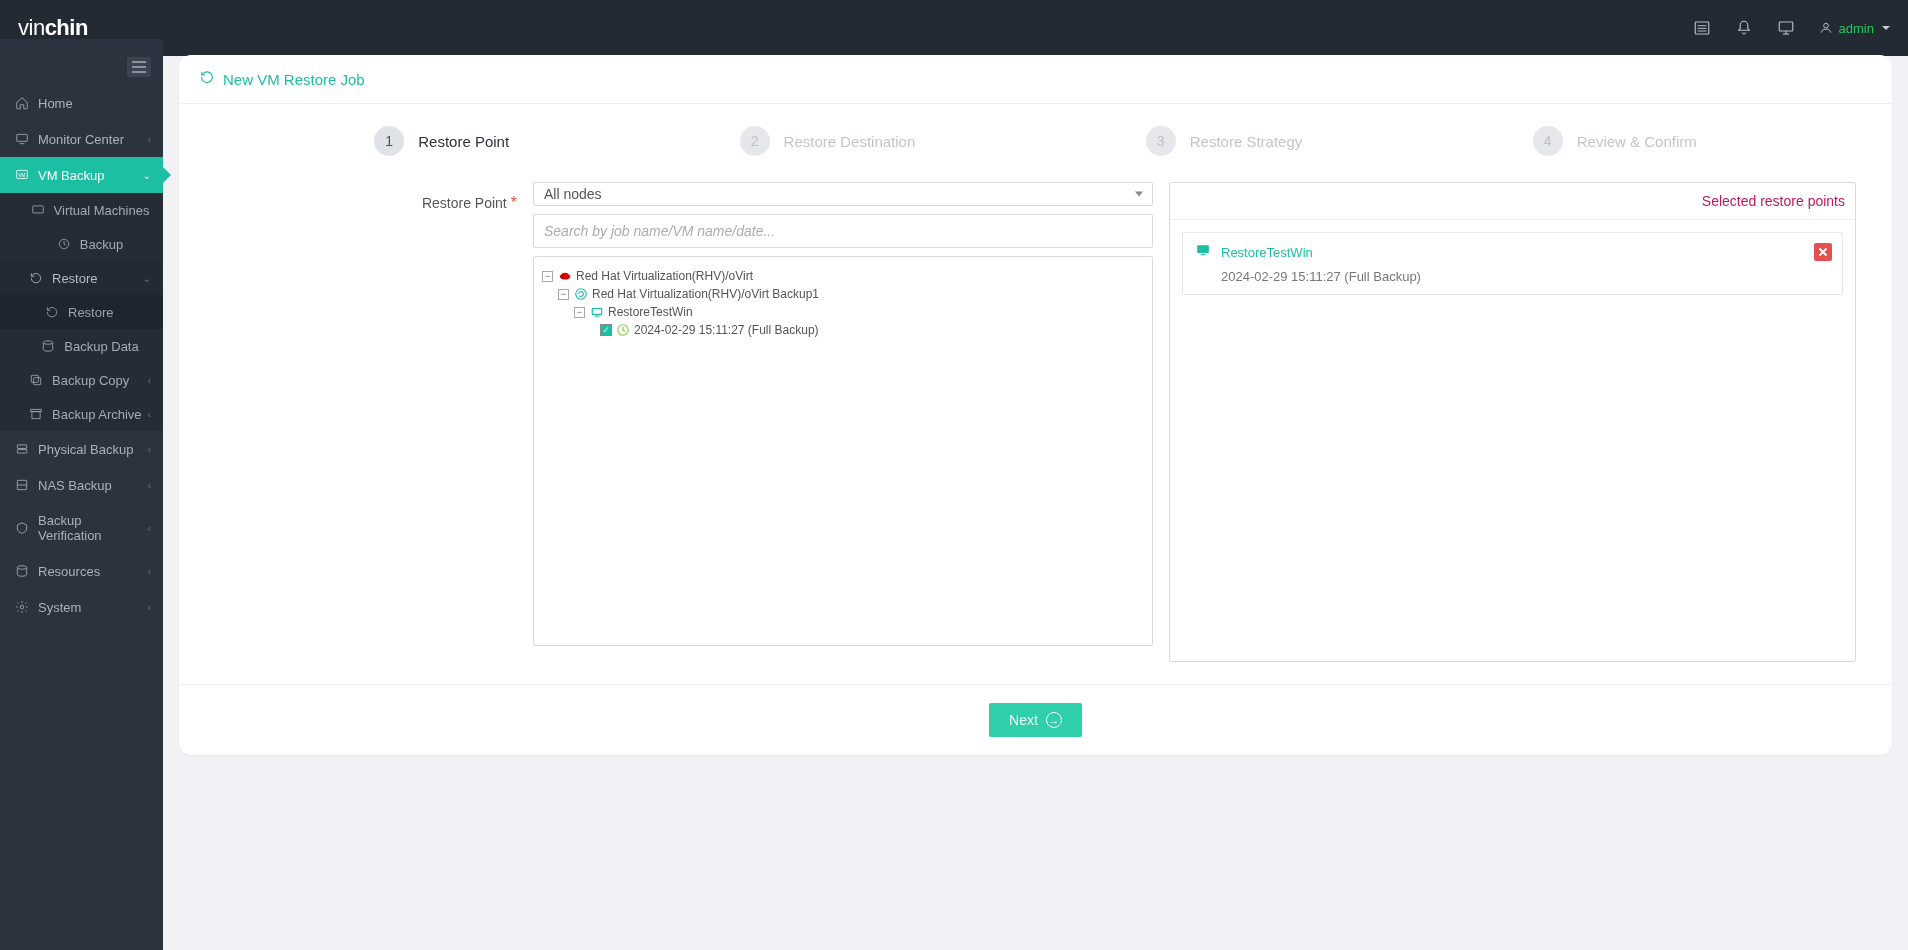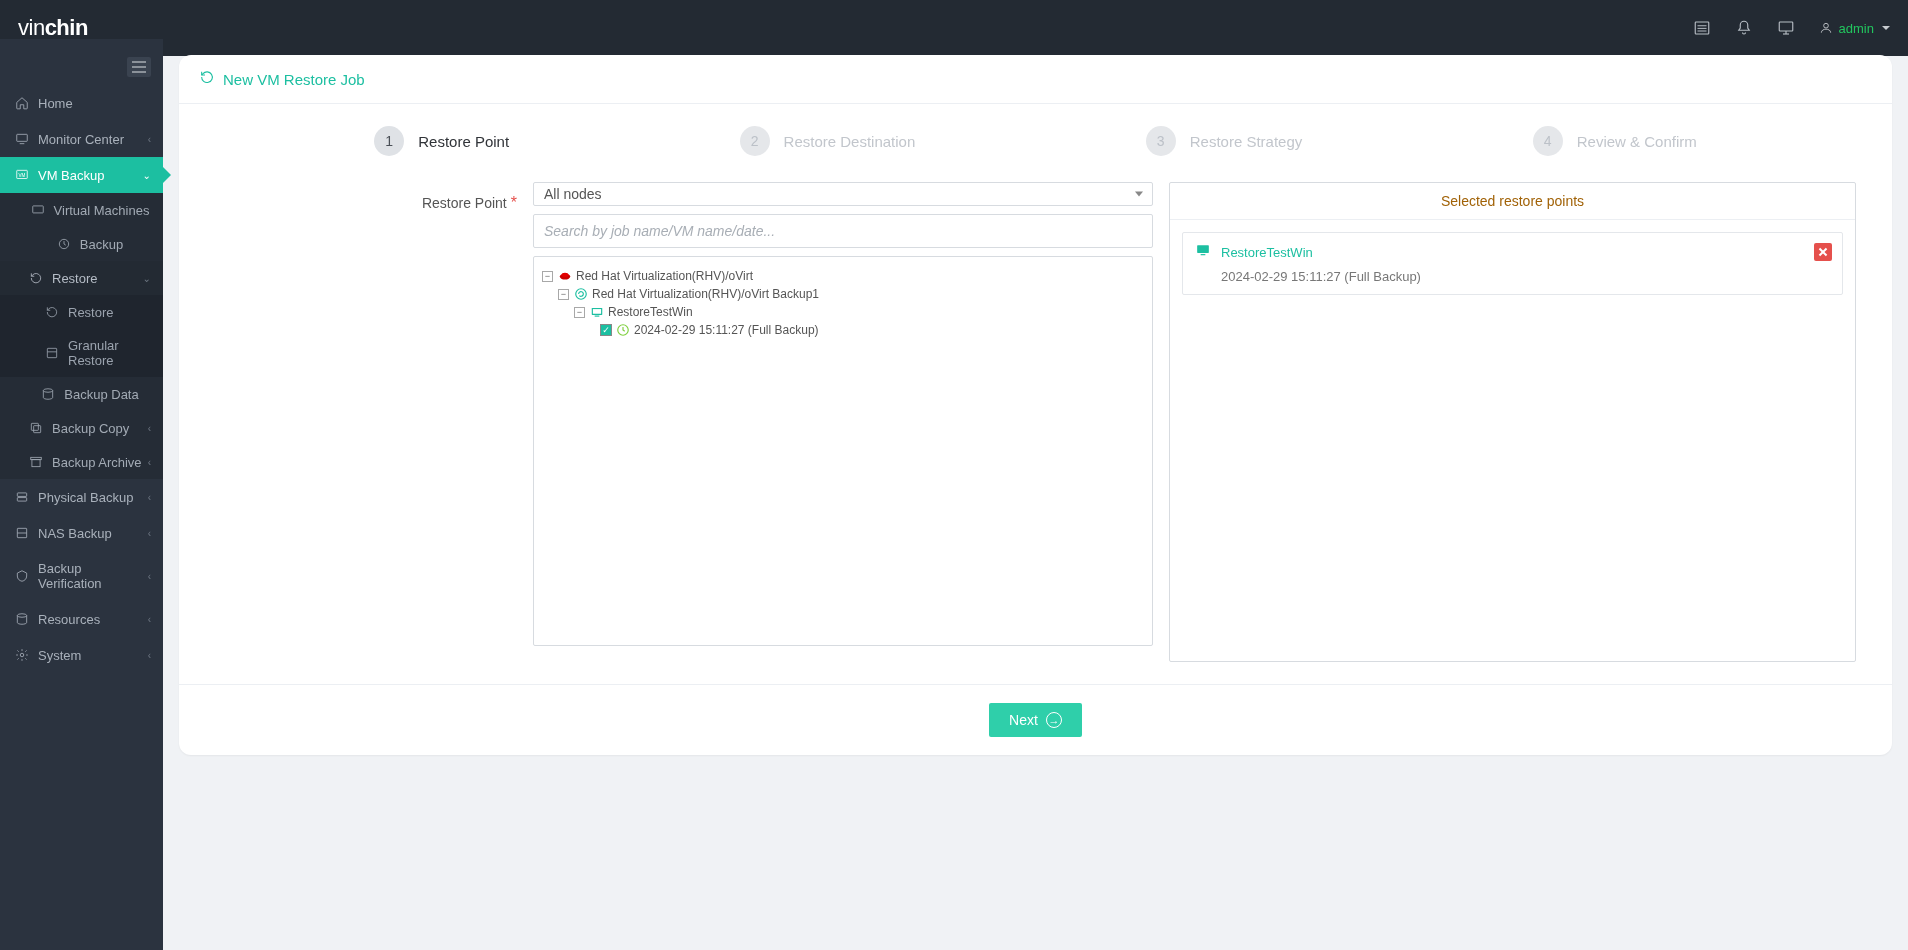--- a/index.html
+++ b/index.html
@@ -83,21 +83,21 @@
 .tree-icon svg { width: 14px; height: 14px; }
 .tree-label { cursor: pointer; }
 .tree-checkbox { width: 12px; height: 12px; border: 1px solid #888; background: #1cbfa1; margin-right: 3px; display: inline-flex; align-items: center; justify-content: center; flex-shrink: 0; }
 .tree-checkbox::after { content: "✓"; color: #fff; font-size: 9px; line-height: 1; }
 .indent-1 { padding-left: 16px; }
 .indent-2 { padding-left: 32px; }
 .indent-3 { padding-left: 58px; }
 
 
 .selected-panel { border: 1px solid #d7dbe0; border-radius: 2px; height: 480px; }
-.selected-header { text-align: center; padding: 10px; font-size: 14px; color: #a16207; border-bottom: 1px solid #eceff3; }
+.selected-header { text-align: right; padding: 10px; font-size: 14px; color: #be185d; border-bottom: 1px solid #eceff3; }
 .selected-body { padding: 12px; }
 .selected-item { border: 1px solid #e4e7eb; border-radius: 2px; padding: 10px 12px; position: relative; }
 .selected-item-row1 { display: flex; align-items: center; gap: 10px; }
 .selected-vm-icon svg { width: 16px; height: 14px; fill: #1cbfa1; }
 .selected-name { color: #1cbfa1; font-size: 13px; }
 .selected-remove { position: absolute; right: 10px; top: 10px; width: 18px; height: 18px; background: #e5504c; border-radius: 2px; display: flex; align-items: center; justify-content: center; cursor: pointer; }
 .selected-remove::before, .selected-remove::after { content: ""; position: absolute; width: 10px; height: 2px; background: #fff; }
 .selected-remove::before { transform: rotate(45deg); }
 .selected-remove::after { transform: rotate(-45deg); }
 .selected-detail { color: #777; font-size: 13px; margin-top: 8px; padding-left: 26px; }
@@ -219,29 +219,20 @@
     </div>
     <div class="sub-sub-nav">
       <div class="sub-sub-item">
         <span class="nav-icon">
             <svg viewBox="0 0 24 24">
               <path d="M4 12a8 8 0 1 0 2-5L4 9"></path>
               <polyline points="4 4 4 9 9 9"></polyline>
             </svg>
           </span>
         <span>Restore</span>
-      </div>
-      <div class="sub-sub-item">
-        <span class="nav-icon">
-            <svg viewBox="0 0 24 24">
-              <rect x="4" y="4" width="16" height="16" rx="1"></rect>
-              <line x1="4" y1="10" x2="20" y2="10"></line>
-            </svg>
-          </span>
-        <span>Granular Restore</span>
       </div>
     </div>
     <div class="sub-item">
       <span class="nav-icon">
           <svg viewBox="0 0 24 24">
             <ellipse cx="12" cy="6" rx="8" ry="3"></ellipse>
             <path d="M4 6v12c0 1.7 3.6 3 8 3s8-1.3 8-3V6"></path>
           </svg>
         </span>
       <span>Backup Data</span>

